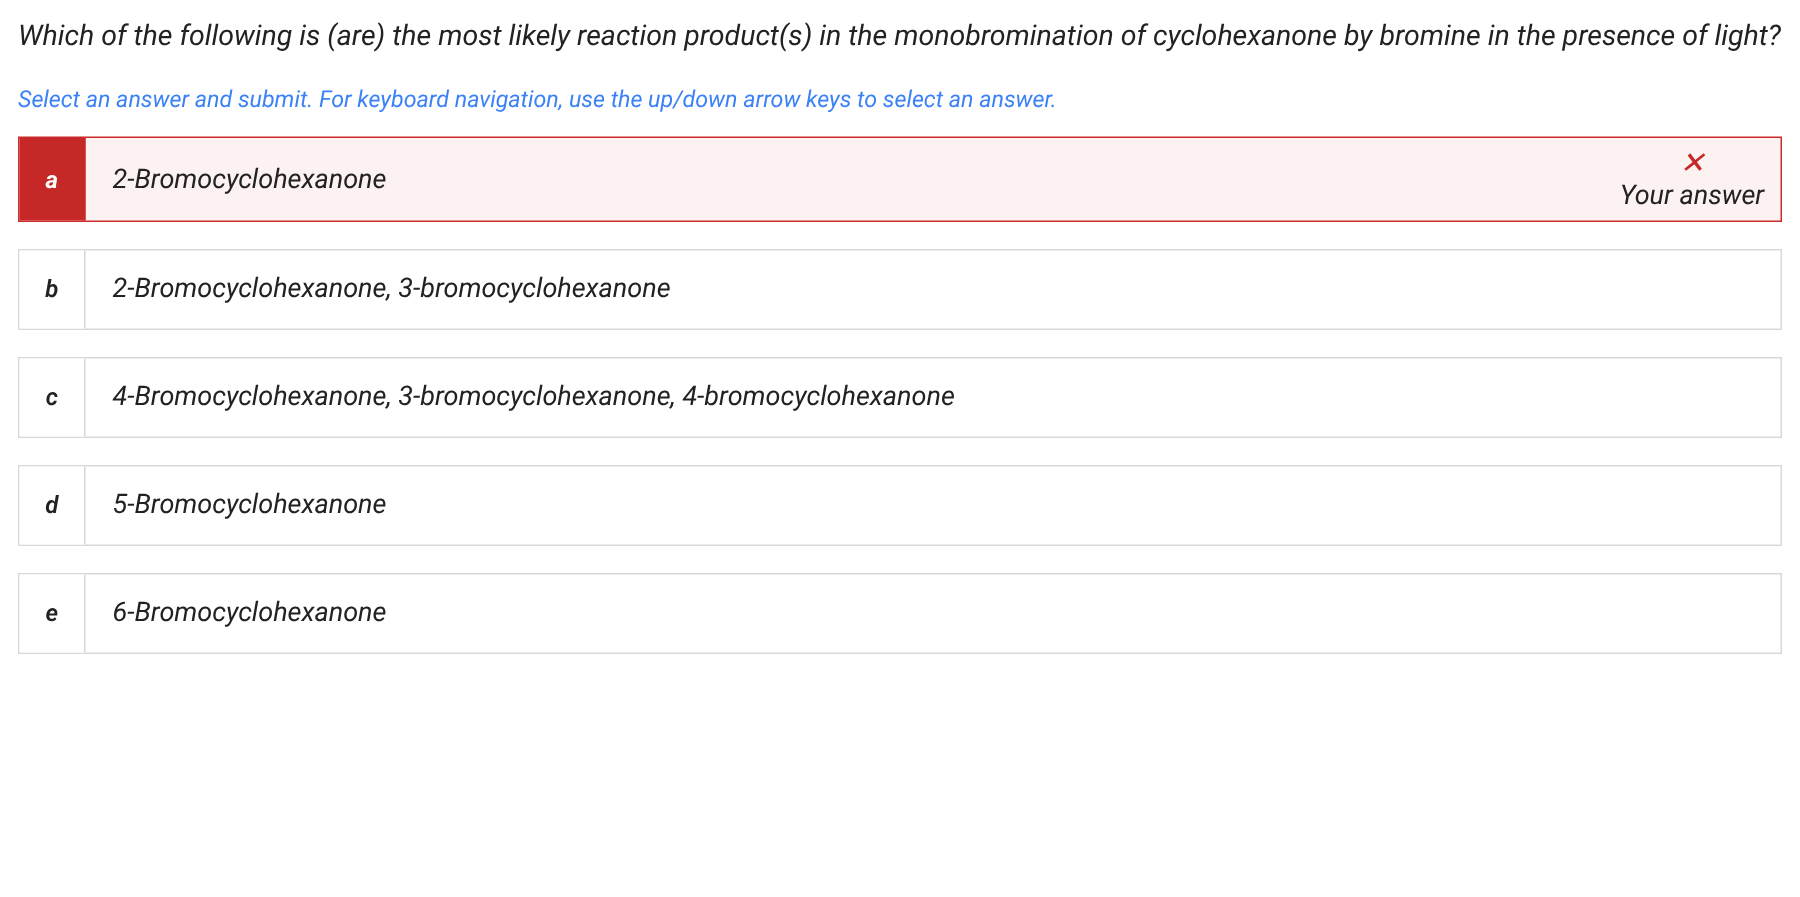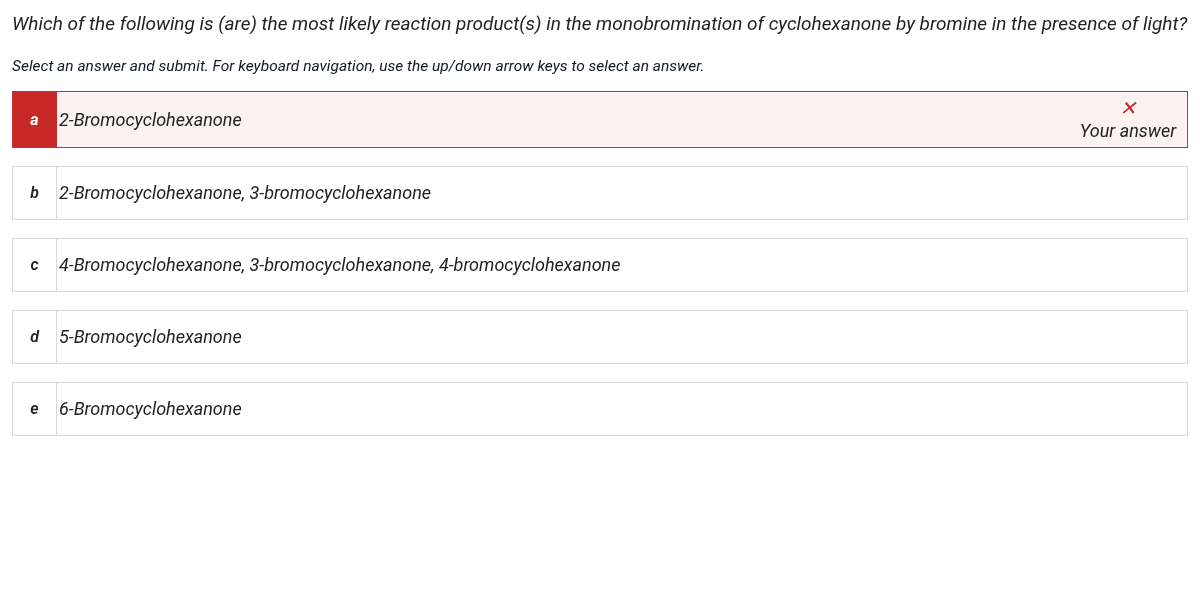--- a/index.html
+++ b/index.html
@@ -16,21 +16,21 @@
       width: 1200px;
     }
     .question-text {
       font-size: 19px;
       line-height: 1.5;
       margin-bottom: 18px;
       color: #222;
     }
     .instructions {
       font-size: 15.5px;
-      color: #0f172a;
+      color: #3b82f6;
       margin-bottom: 16px;
     }
     .options {
       display: flex;
       flex-direction: column;
       gap: 18px;
     }
     .option {
       display: flex;
       align-items: stretch;
@@ -59,21 +59,21 @@
     .option.selected-wrong .option-key {
       background: #c62828;
       color: #fff;
       border-right: 1px solid #c62828;
       font-weight: 700;
     }
     .option-text {
       flex: 1;
       display: flex;
       align-items: center;
-      padding: 14px 2px;
+      padding: 14px 18px;
       font-size: 18px;
       color: #222;
     }
     .feedback {
       width: 118px;
       display: flex;
       flex-direction: column;
       align-items: center;
       justify-content: center;
       padding: 6px 10px;

